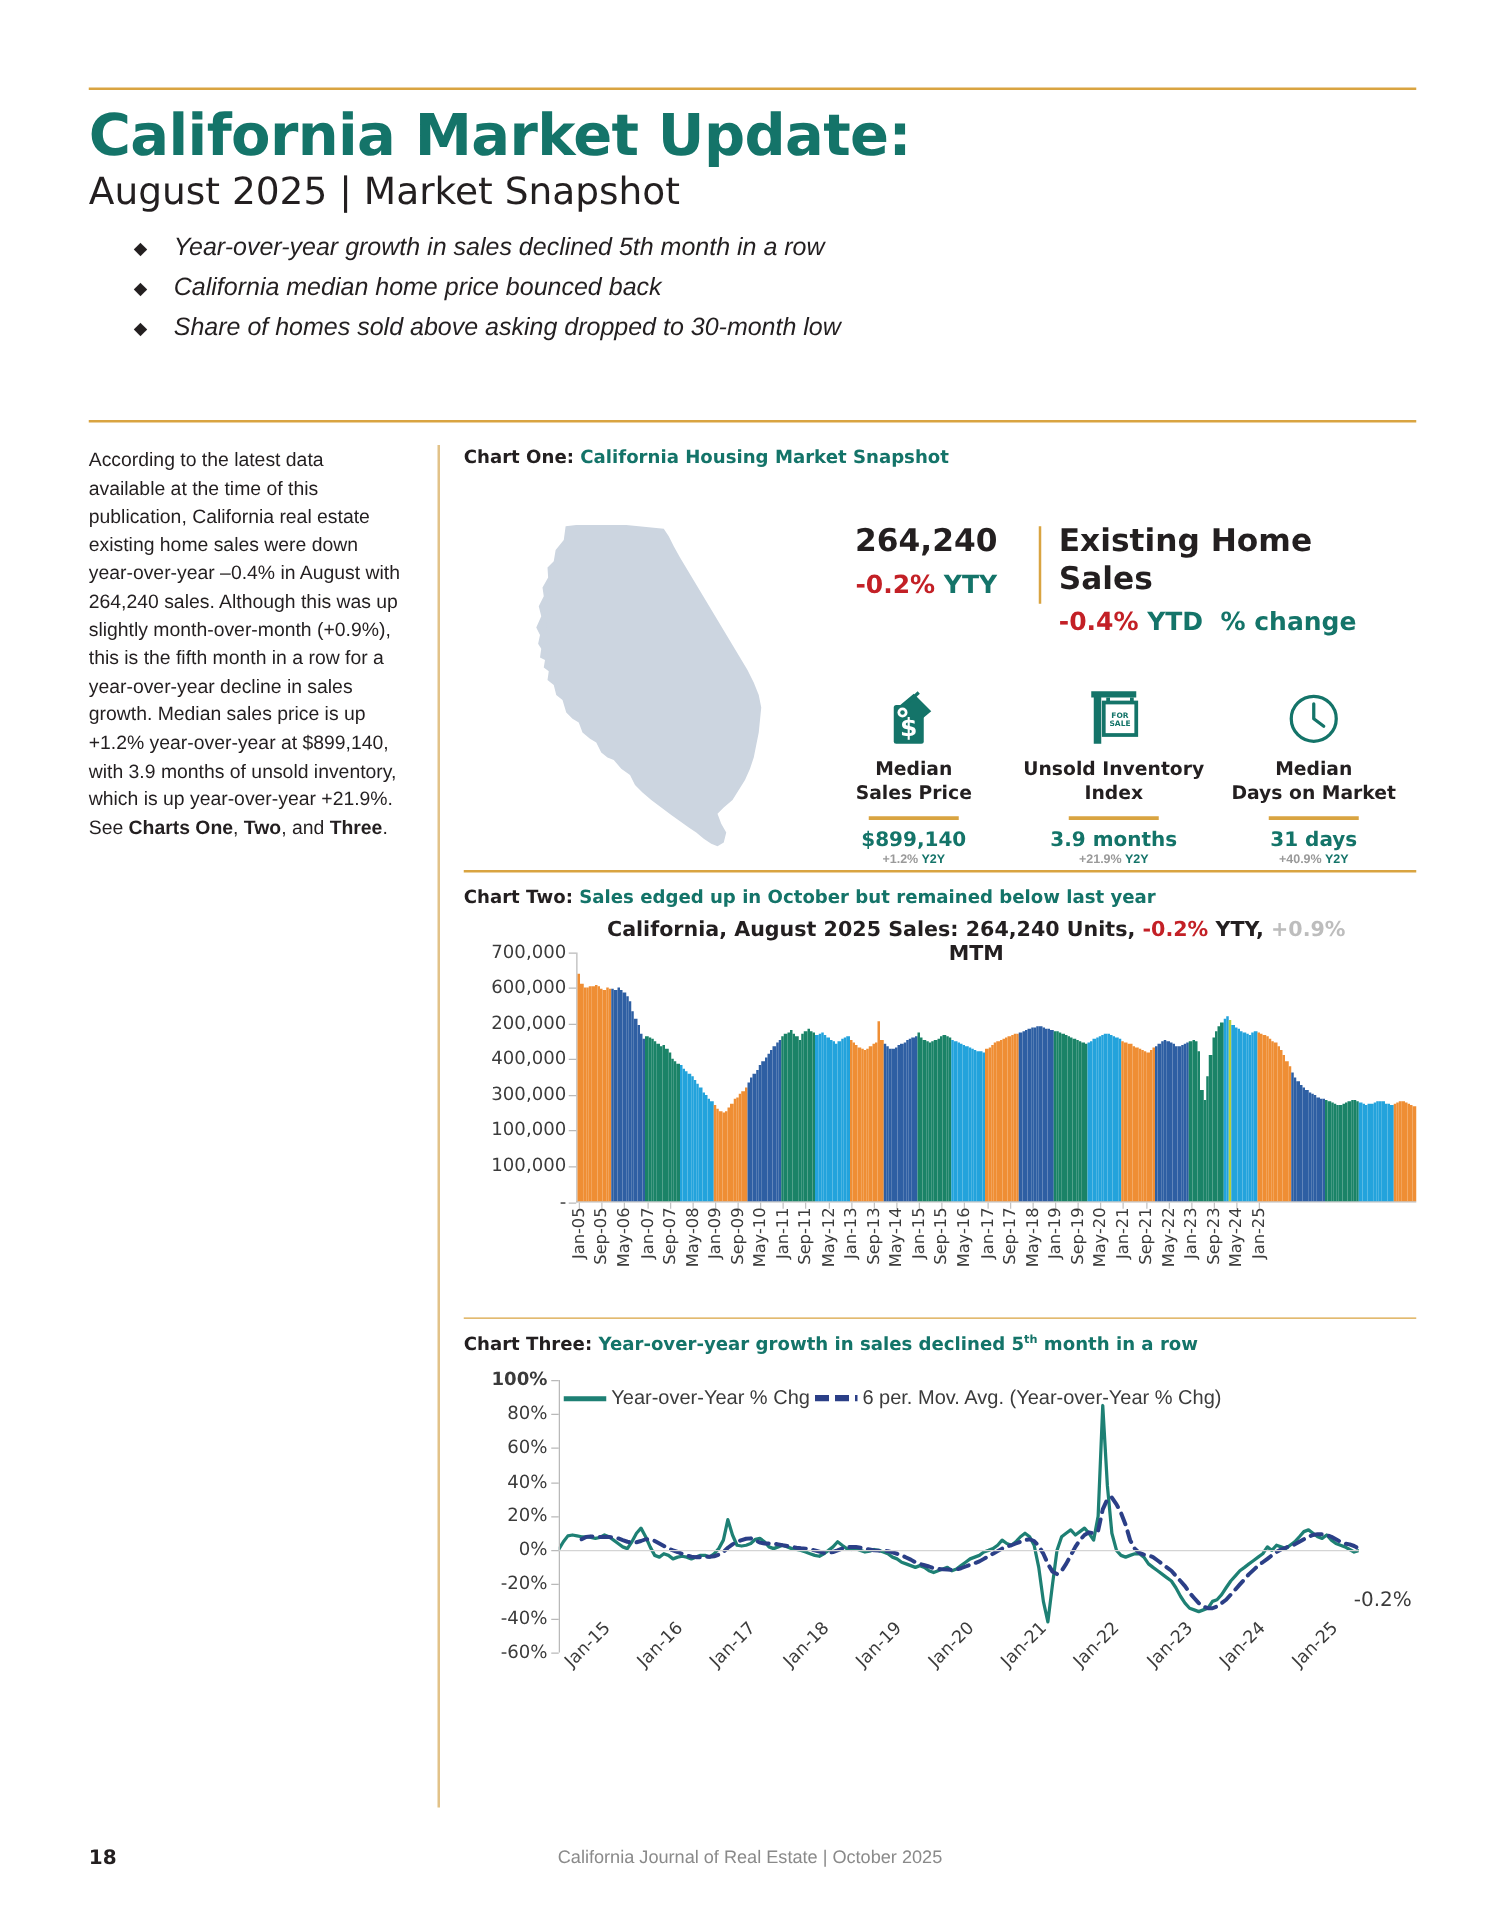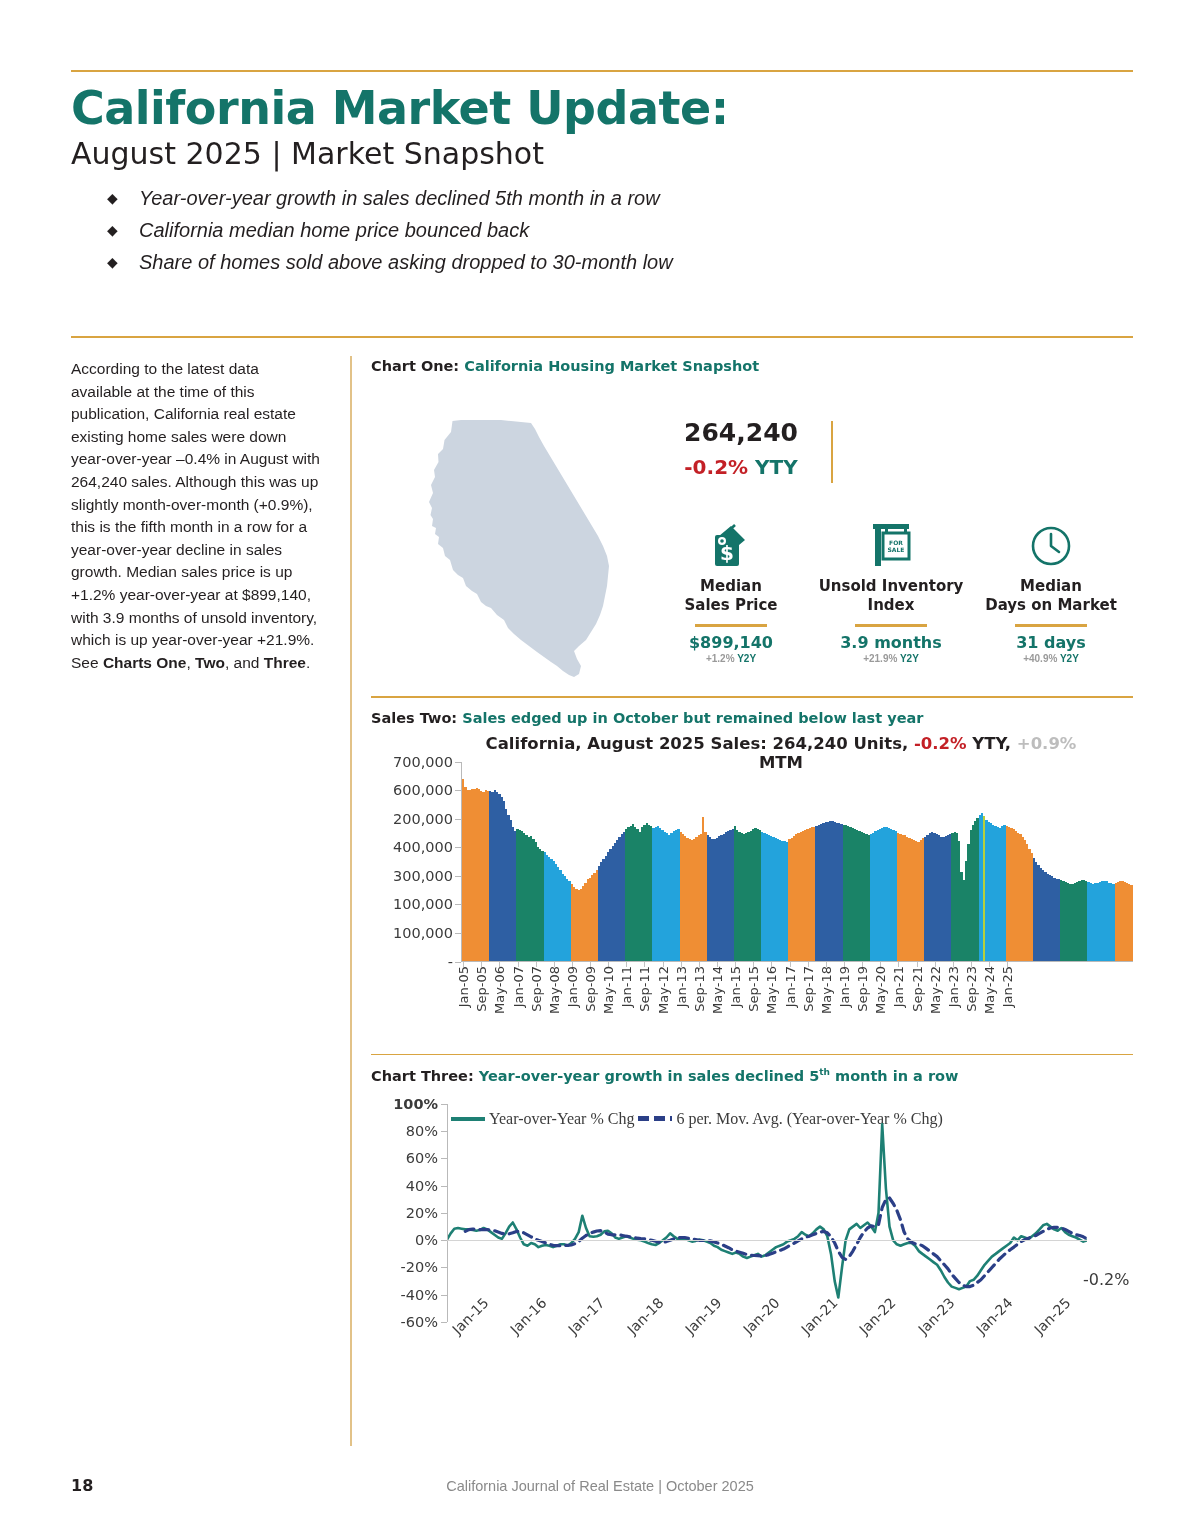--- a/index.html
+++ b/index.html
@@ -182,21 +182,21 @@
     font-size: 14.5px; color: #3b3b3b; white-space: nowrap; transform: translateY(-50%);
     font-family: "DejaVu Sans", sans-serif;
   }
   .c3-axis { position: absolute; left: 0; top: 0; width: 1px; height: 100%; background: #b9b9b9; }
   .c3-tick { position: absolute; left: -6px; width: 6px; height: 1px; background: #b9b9b9; }
   .c3-zero { position: absolute; left: 0; width: 100%; height: 1px; background: #d4d4d4; }
   .c3-legend {
     position: absolute; left: 80px; top: 20px; width: 560px;
     display: flex; align-items: center; gap: 4px;
     font-size: 16px; color: #3b3b3b;
-    font-family: Liberation Serif, serif;
+    font-family: Liberation Sans, sans-serif;
     white-space: nowrap;
   }
   .lg-line { width: 34px; height: 4px; background: #1e8074; display: inline-block; }
   .lg-dash {
     width: 34px; height: 5px; display: inline-block;
     background: repeating-linear-gradient(to right, #2b3f87 0 11px, transparent 11px 16px);
   }
   .c3-end {
     position: absolute; left: 712px; top: 180px;
     font-size: 16px; color: #3b3b3b;
@@ -257,20 +257,24 @@
       </svg>
 
       <div class="c1-right">
 
         <div class="c1-hero">
           <div class="c1-hero-l">
             <div class="c1-num">264,240</div>
             <div class="c1-pct"><span class="red">-0.2%</span> <span class="teal">YTY</span></div>
           </div>
           <div class="c1-hero-sep"></div>
+          <div class="c1-hero-r">
+            <div class="c1-label">Existing Home Sales</div>
+            <div class="c1-pct2"><span class="red">-0.4%</span> <span class="teal">YTD</span> &nbsp;<span class="teal">% change</span></div>
+          </div>
         </div>
 
         <div class="c1-tiles">
 
           <div class="c1-tile">
             <div class="ic">
               <svg width="40" height="46" viewBox="0 0 40 46">
                 <path fill="#147469" d="M8 14 L20 4 L34 18 L22 28 L22 42 L8 42 Z" transform="rotate(0)"></path>
                 <path fill="#147469" d="M6 13 h20 a2 2 0 0 1 2 2 v27 a2 2 0 0 1 -2 2 h-20 a2 2 0 0 1 -2 -2 v-27 a2 2 0 0 1 2 -2 z"></path>
                 <circle cx="11" cy="19" r="4" fill="#fff"></circle>
@@ -317,21 +321,21 @@
             <div class="tsub"><span>+40.9%</span> <span class="y2y">Y2Y</span></div>
           </div>
 
         </div>
       </div>
     </div>
 
     <div class="hr-gold"></div>
 
     <div class="c2-wrap">
-      <div class="chart-label"><span>Sales Two:</span> <span class="green">Sales edged up in October but remained below last year</span></div>
+      <div class="chart-label"><span>Chart Two:</span> <span class="green">Sales edged up in October but remained below last year</span></div>
 
       <div class="c2">
         <div class="c2-title"><span>California, August 2025 Sales: 264,240 Units, </span><span class="r">-0.2%</span><span> YTY, </span><span class="g">+0.9%</span><span> MTM</span></div>
 
         <div class="c2-plot">
           <div class="c2-axis"></div>
           <div class="c2-baseline"></div>
           <div id="c2-yaxis">
               <div class="c2-ylab" style="top: 200px;">-</div>
               <div class="c2-tick" style="top: 200px;"></div>

